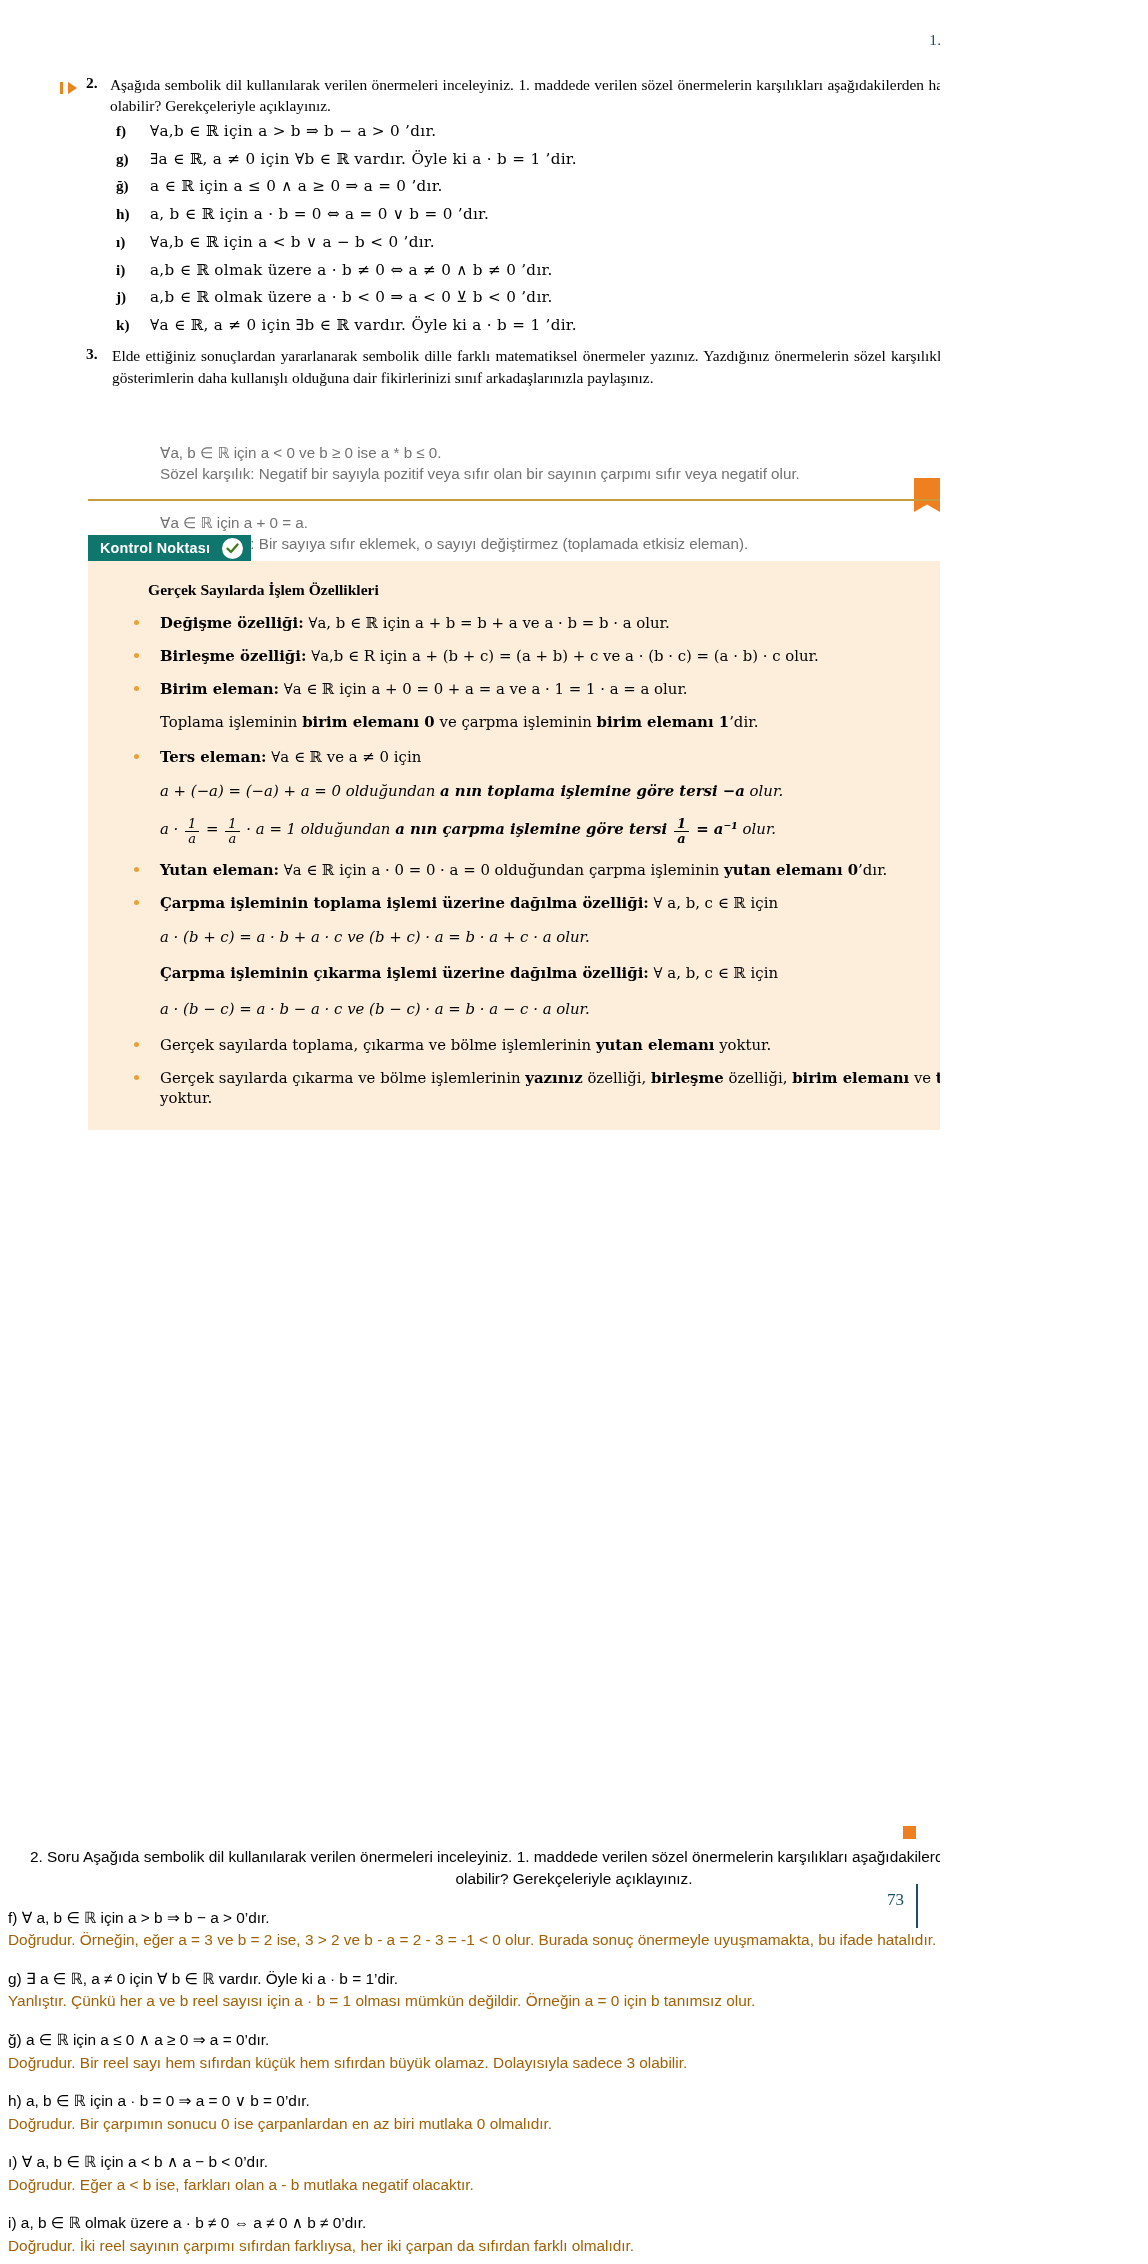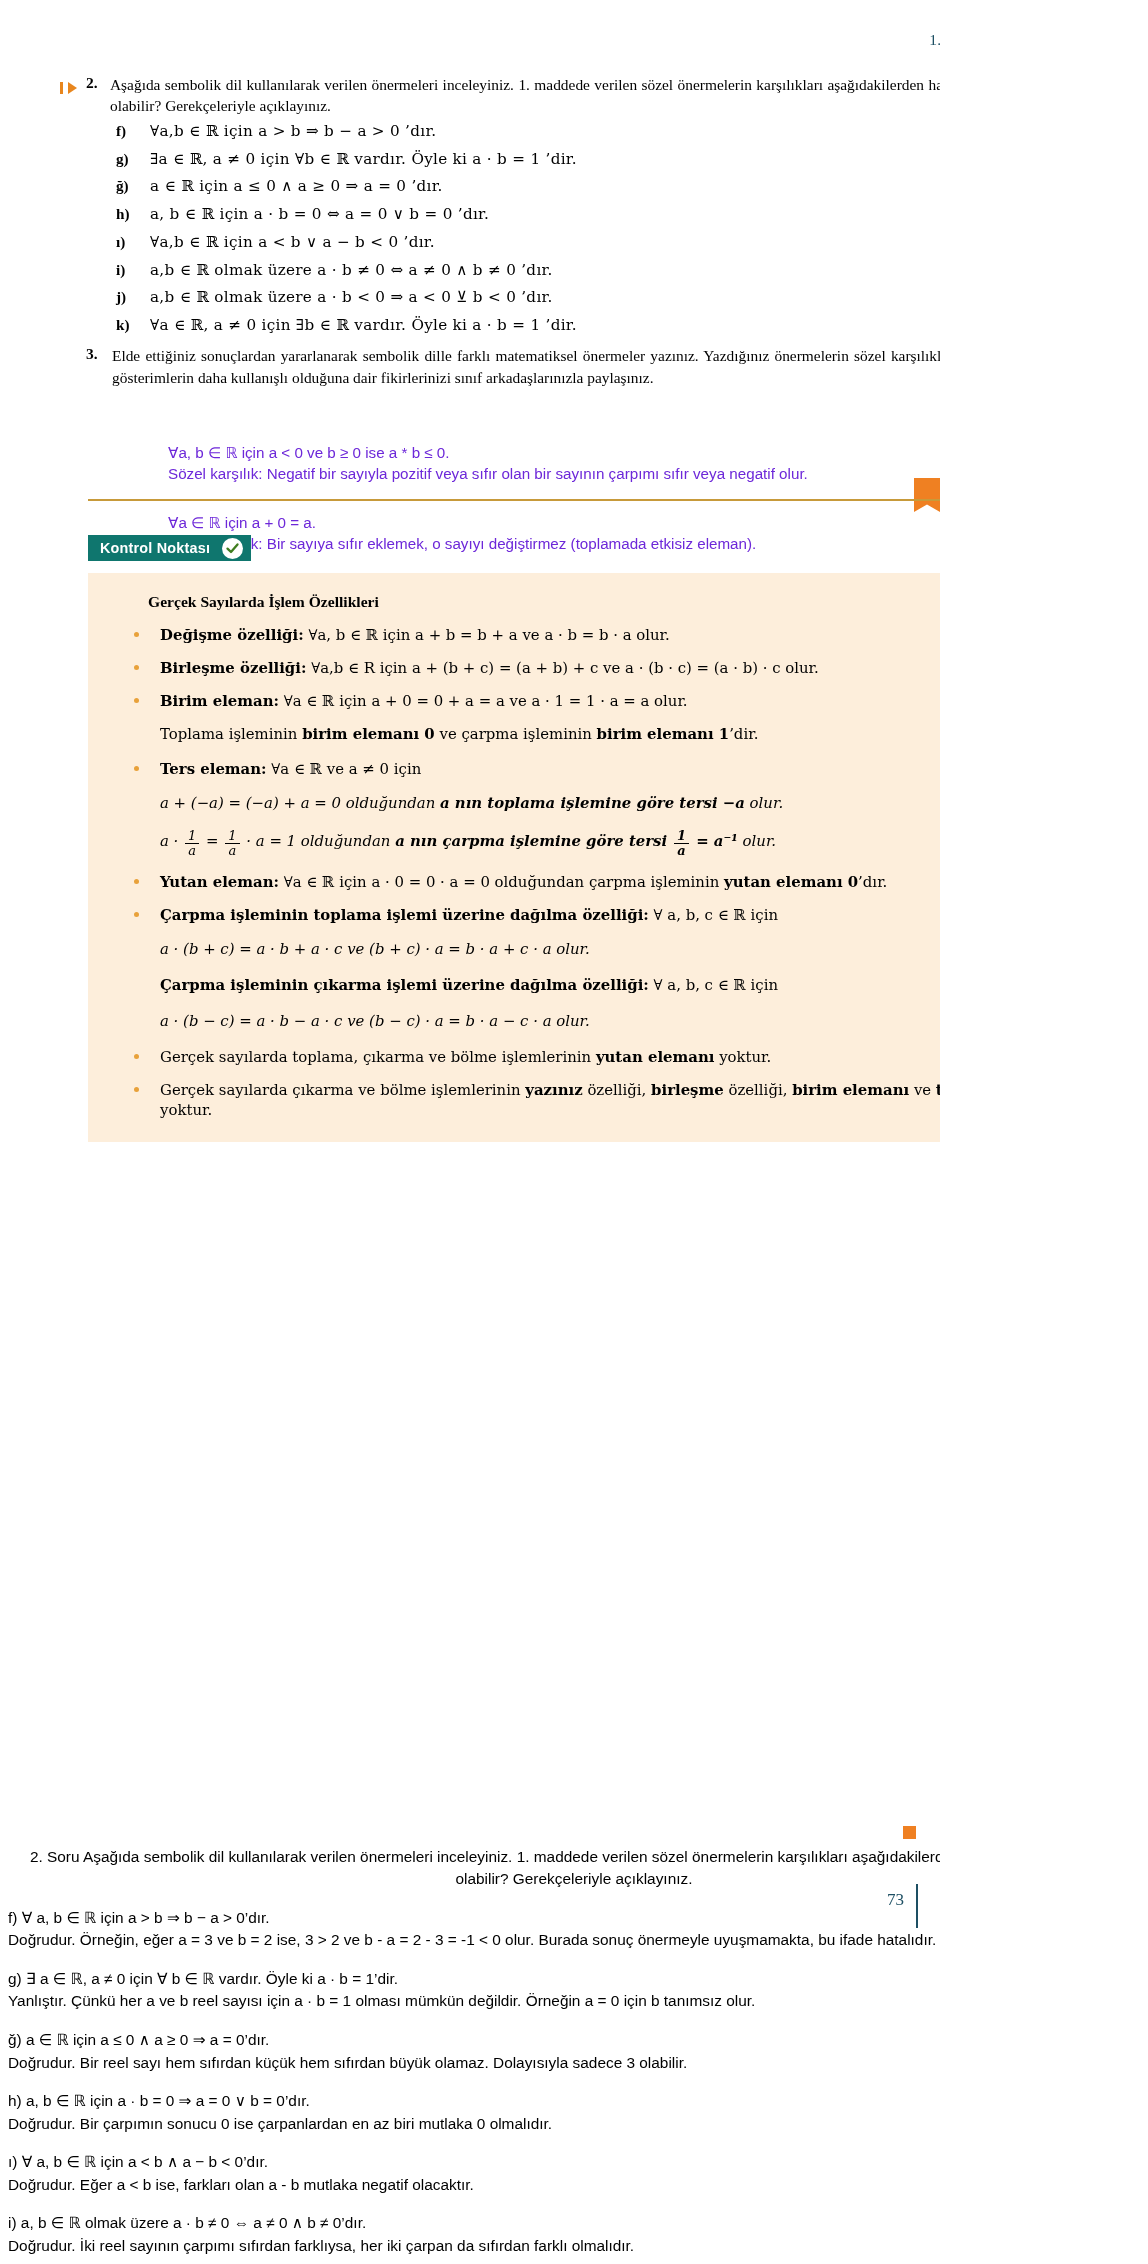--- a/index.html
+++ b/index.html
@@ -127,23 +127,23 @@
   .q3-text{
     font-size:15.4px;
     line-height:1.4;
     text-align:justify;
     flex:1;
   }
 
   
   .red-ans{
     position:absolute;
-    left:168px;
+    left:160px;
     width:890px;
-    color:#6d28d9;
+    color:#737373;
     font-family:"Liberation Sans", sans-serif;
     font-size:15.2px;
     line-height:1.38;
   }
   .red-ans.a1{top:443px;}
   .red-ans.a2{top:513px;}
   .red-line{white-space:pre-wrap;}
 
   
   .corner-flag{
@@ -193,21 +193,21 @@
     width:21px;height:21px;
     border-radius:50%;
     background:#ffffff;
     margin-left:12px;
     display:flex;align-items:center;justify-content:center;
   }
   .kn-check svg{display:block;}
 
   .kn-box{
     position:absolute;
-    top:74px;
+    top:62px;
     left:0;
     width:1008px;
     background:#fdeedb;
     box-sizing:border-box;
     padding:20px 30px 22px 46px;
   }
   .kn-title{
     font-family:"Liberation Serif", serif;
     font-weight:bold;
     font-size:15.6px;
@@ -273,21 +273,21 @@
   }
   .qa-block{margin-top:17px;}
   .qa-q{
     font-size:15.4px;
     line-height:1.4;
     color:#000;
   }
   .qa-a{
     font-size:15.4px;
     line-height:1.4;
-    color:#000000;
+    color:#a16207;
     margin-top:1px;
   }
 
   
   .pagenum{
     position:absolute;
     top:1890px;
     right:36px;
     font-family:"Liberation Serif", serif;
     font-size:17px;

